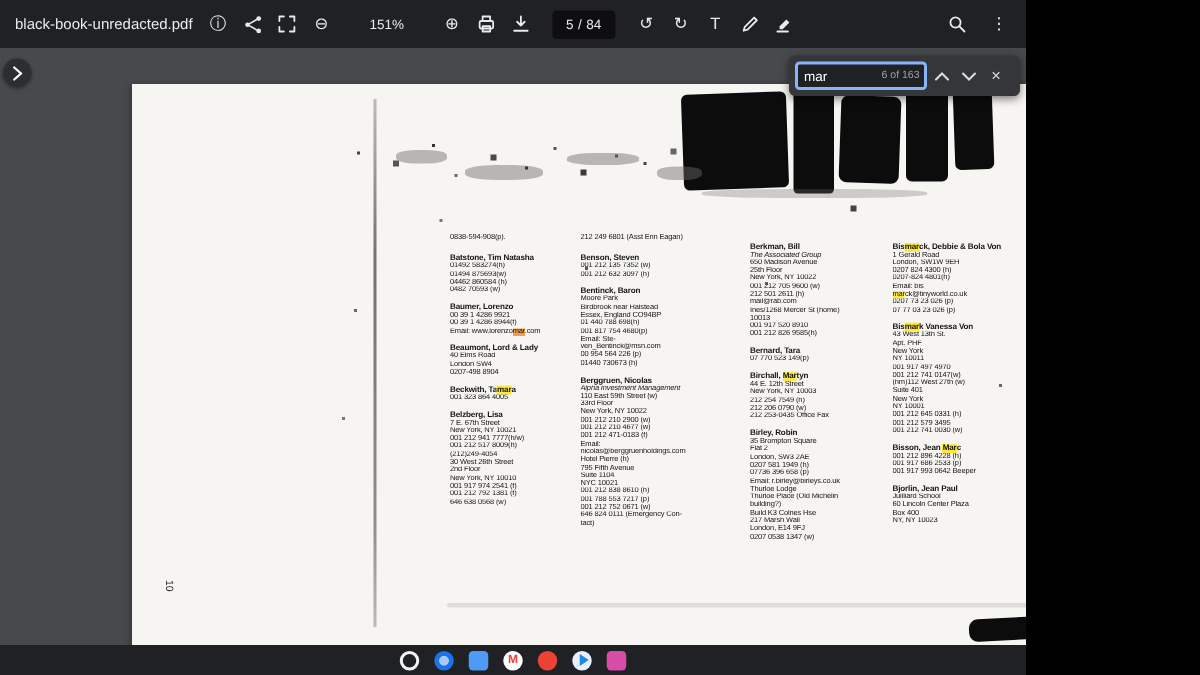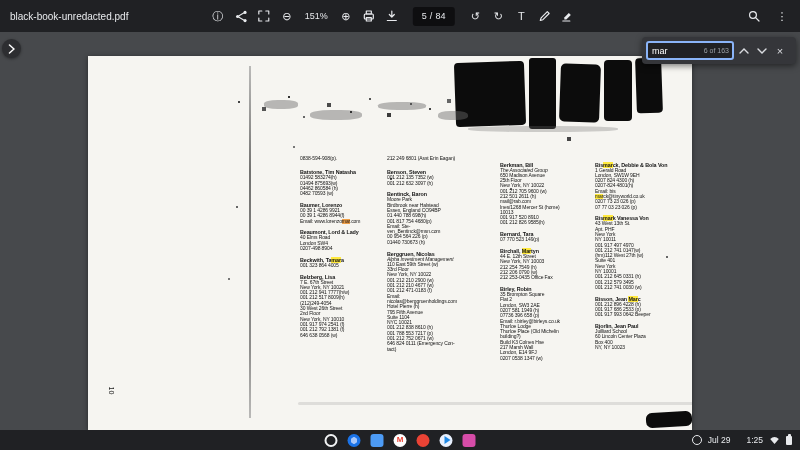--- a/index.html
+++ b/index.html
@@ -3,30 +3,30 @@
 <meta charset="utf-8">
 <style>
   :root{
     --accent:#8ab4f8;
     --hl:#ffe93e;
     --hl-cur:#f0a04a;
   }
   *{box-sizing:border-box;margin:0;padding:0}
   html,body{width:800px;height:450px;background:#000}
   body{font-family:"Liberation Sans",sans-serif;-webkit-font-smoothing:antialiased}
-  .app{position:relative;width:800px;height:450px;background:#47494c;overflow:hidden}
+  .app{position:relative;width:684px;height:450px;background:#47494c;overflow:hidden}
 
   
   .toolbar{position:absolute;top:0;left:0;right:0;height:32px;background:#202124;color:#e8eaed;z-index:5}
   .tb-left{position:absolute;left:10px;top:0;height:32px;display:flex;align-items:center;font-size:10px;color:#e8eaed}
   .tb-center{position:absolute;left:50%;top:0;height:32px;transform:translateX(-52%);display:flex;align-items:center;gap:3px}
   .tb-right{position:absolute;right:8px;top:0;height:32px;display:flex;align-items:center;gap:8px}
   .tbtn{background:none;border:none;color:#e8eaed;width:20px;height:20px;font-size:11px;line-height:1;display:flex;align-items:center;justify-content:center;padding:0;cursor:pointer;border-radius:50%}
   .tbtn svg{display:block}
-  .zoom{font-size:9px;margin:0 5px;color:#e8eaed}
+  .zoom{font-size:9px;margin:0 19px;color:#e8eaed}
   .page-pill{background:#0e0e10;border-radius:3px;height:19px;display:flex;align-items:center;gap:3px;padding:0 9px;font-size:9px;margin:0 8px;color:#e8eaed;cursor:pointer}
   .ticon-stroke{stroke:#e8eaed;fill:none;stroke-width:1.2;stroke-linecap:round;stroke-linejoin:round}
 
   
   .find-bar{position:absolute;top:37px;right:4px;width:154px;height:27px;background:#35363a;border-radius:4px;display:flex;align-items:center;gap:2px;padding:0 4px;z-index:6;box-shadow:0 2px 6px rgba(0,0,0,.5)}
   .find-field{position:relative;width:88px;height:19px;border:2px solid var(--accent);border-radius:3px;background:#202124;display:flex;align-items:center;flex:0 0 auto}
   .find-input{width:52px;background:transparent;border:none;outline:none;color:#fff;font-size:9px;padding:0 0 0 4px;font-family:inherit}
   .find-count{position:absolute;right:3px;top:3.5px;font-size:7px;color:#9aa0a6;white-space:nowrap}
   .find-btn{background:none;border:none;color:#dadce0;width:16px;height:18px;display:flex;align-items:center;justify-content:center;padding:0;cursor:pointer;font-size:11px}
 
@@ -387,24 +387,15 @@
       <button class="app-ic files"></button>
       <button class="app-ic gmail">
           <span>M</span>
         </button>
       <button class="app-ic redapp"></button>
       <button class="app-ic play">
           <span></span>
         </button>
       <button class="app-ic pinkapp"></button>
     </div>
-    <div class="tray">
-      <span class="badge"></span>
-      <span>Jul 29</span>
-      <span class="tray-time">1:25</span>
-      <svg width="11" height="9" viewBox="0 0 12 10">
-          <path d="M6 9 L1.2 3.2 A 7.6 7.6 0 0 1 10.8 3.2 Z" fill="#e8eaed"></path>
-        </svg>
-      <span class="battery"></span>
-    </div>
   </footer>
 
 </div>
 
 </body></html>

